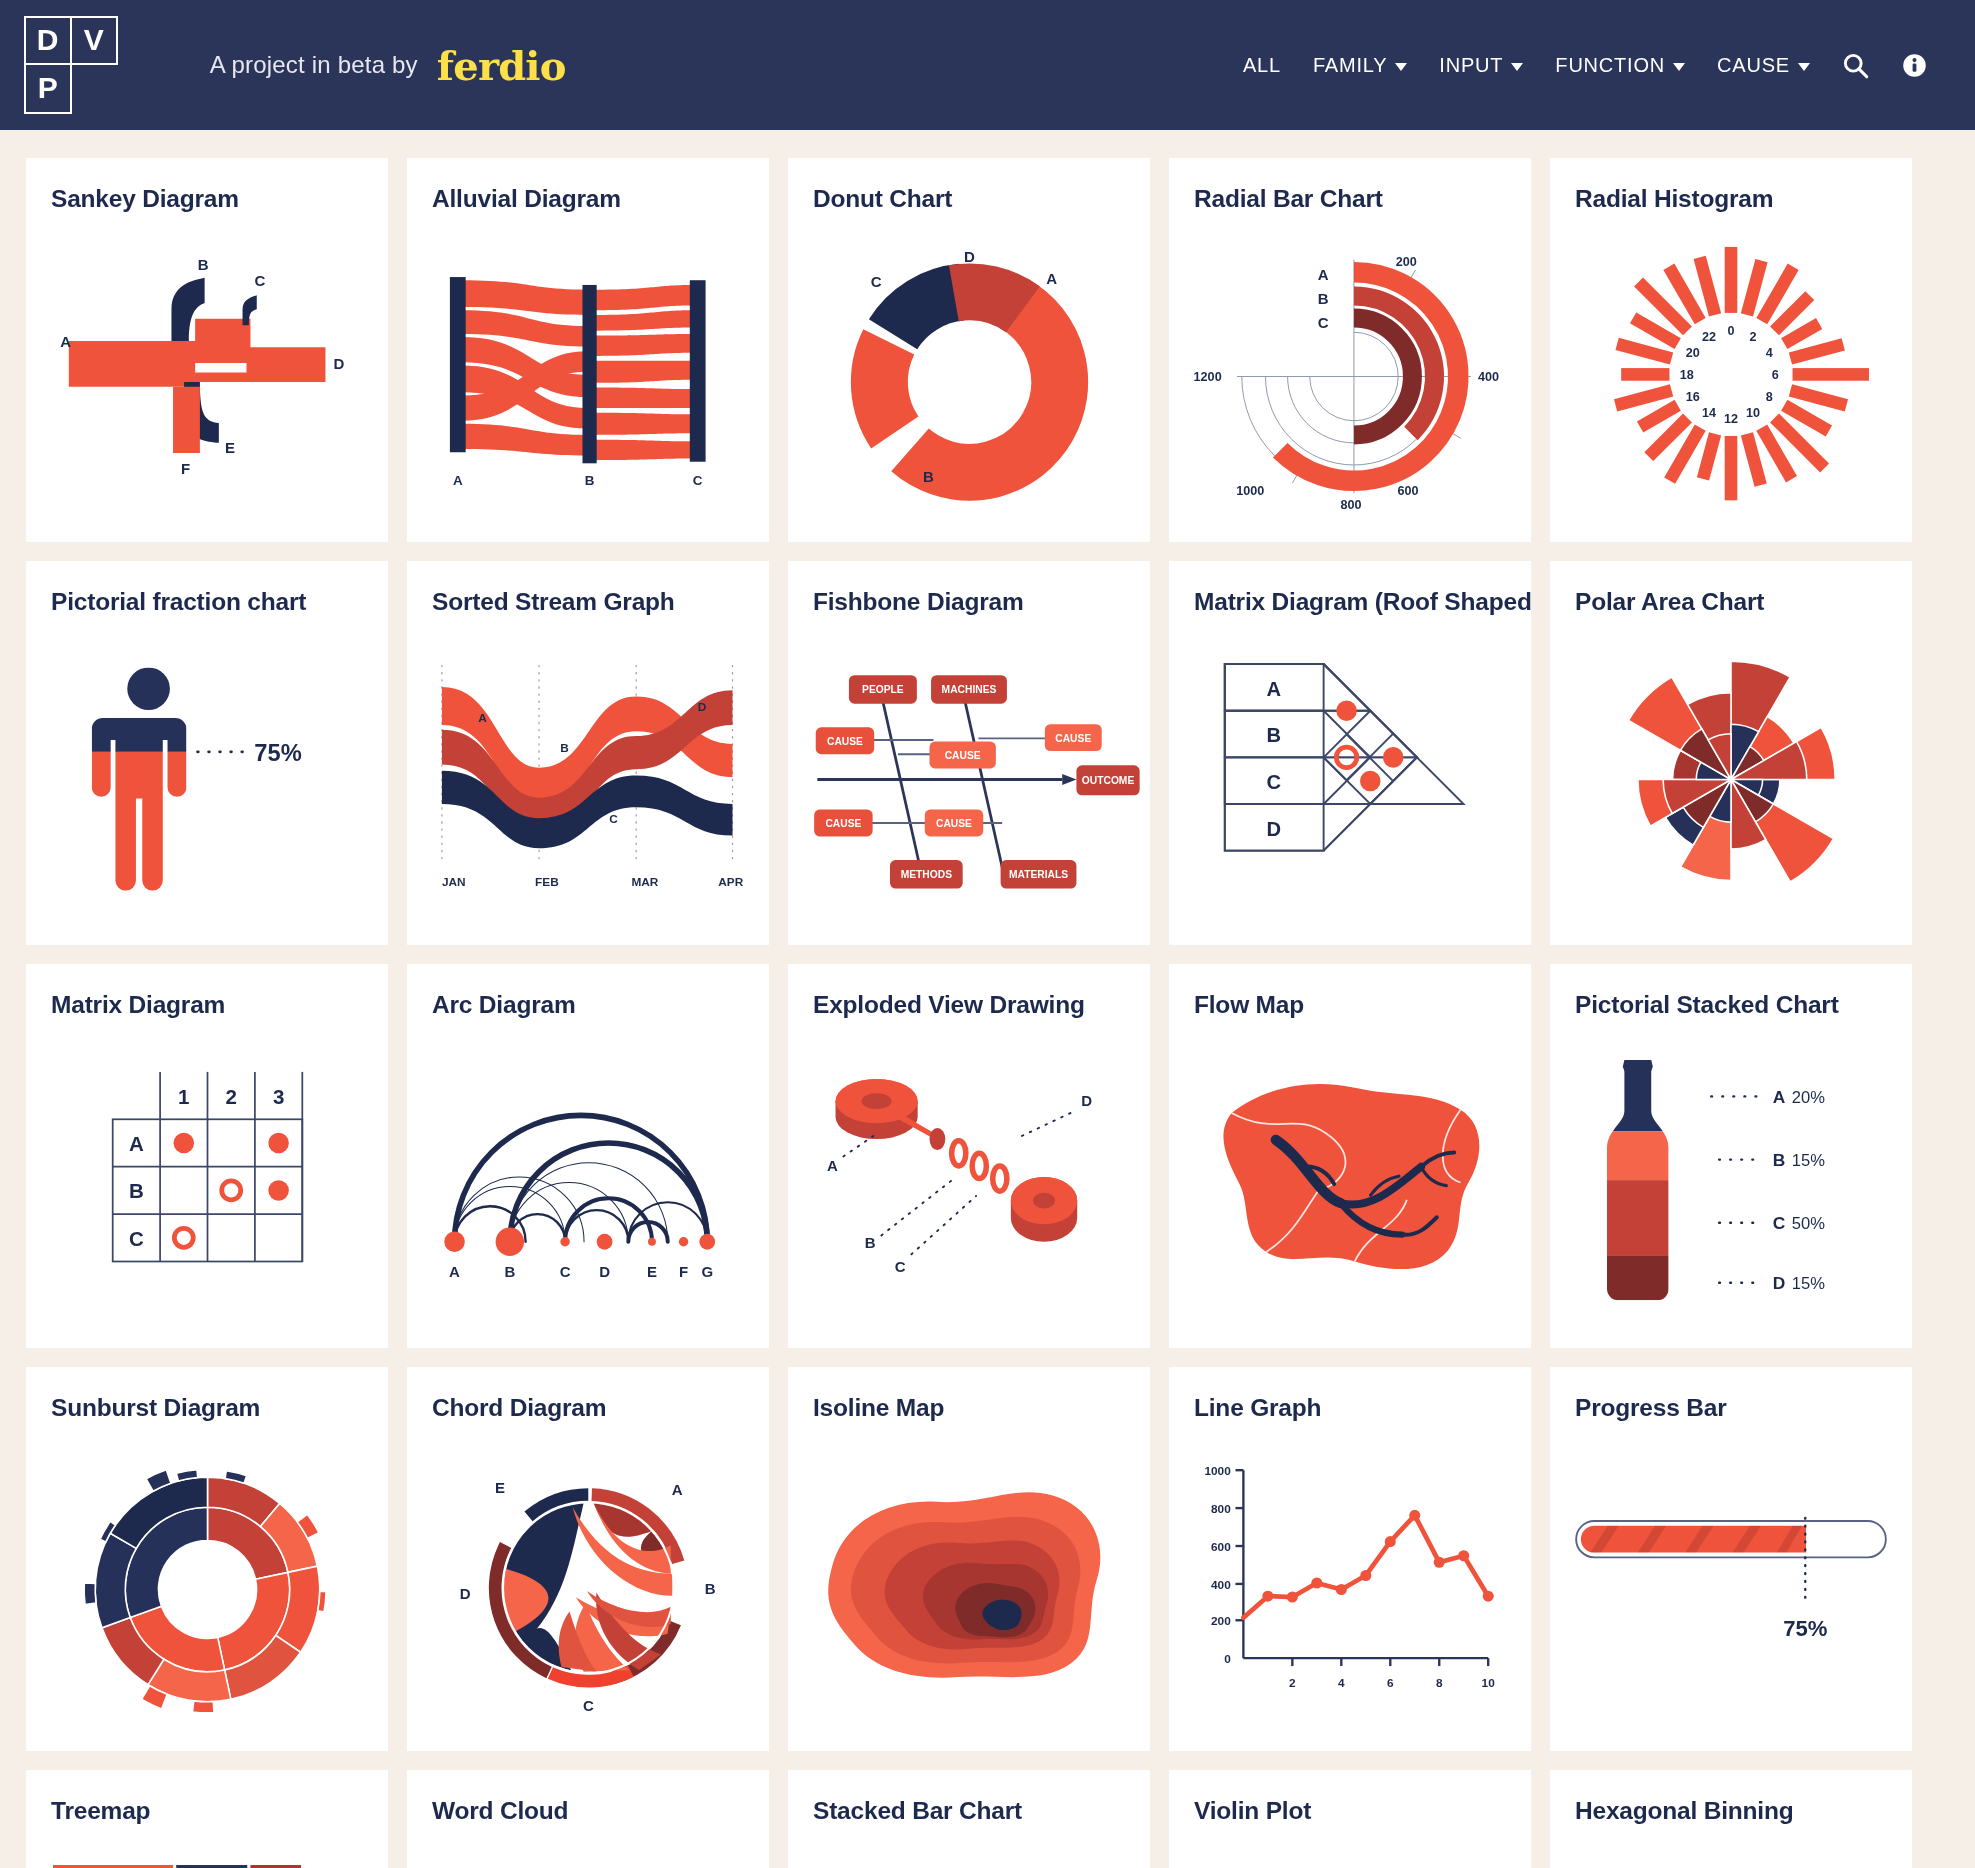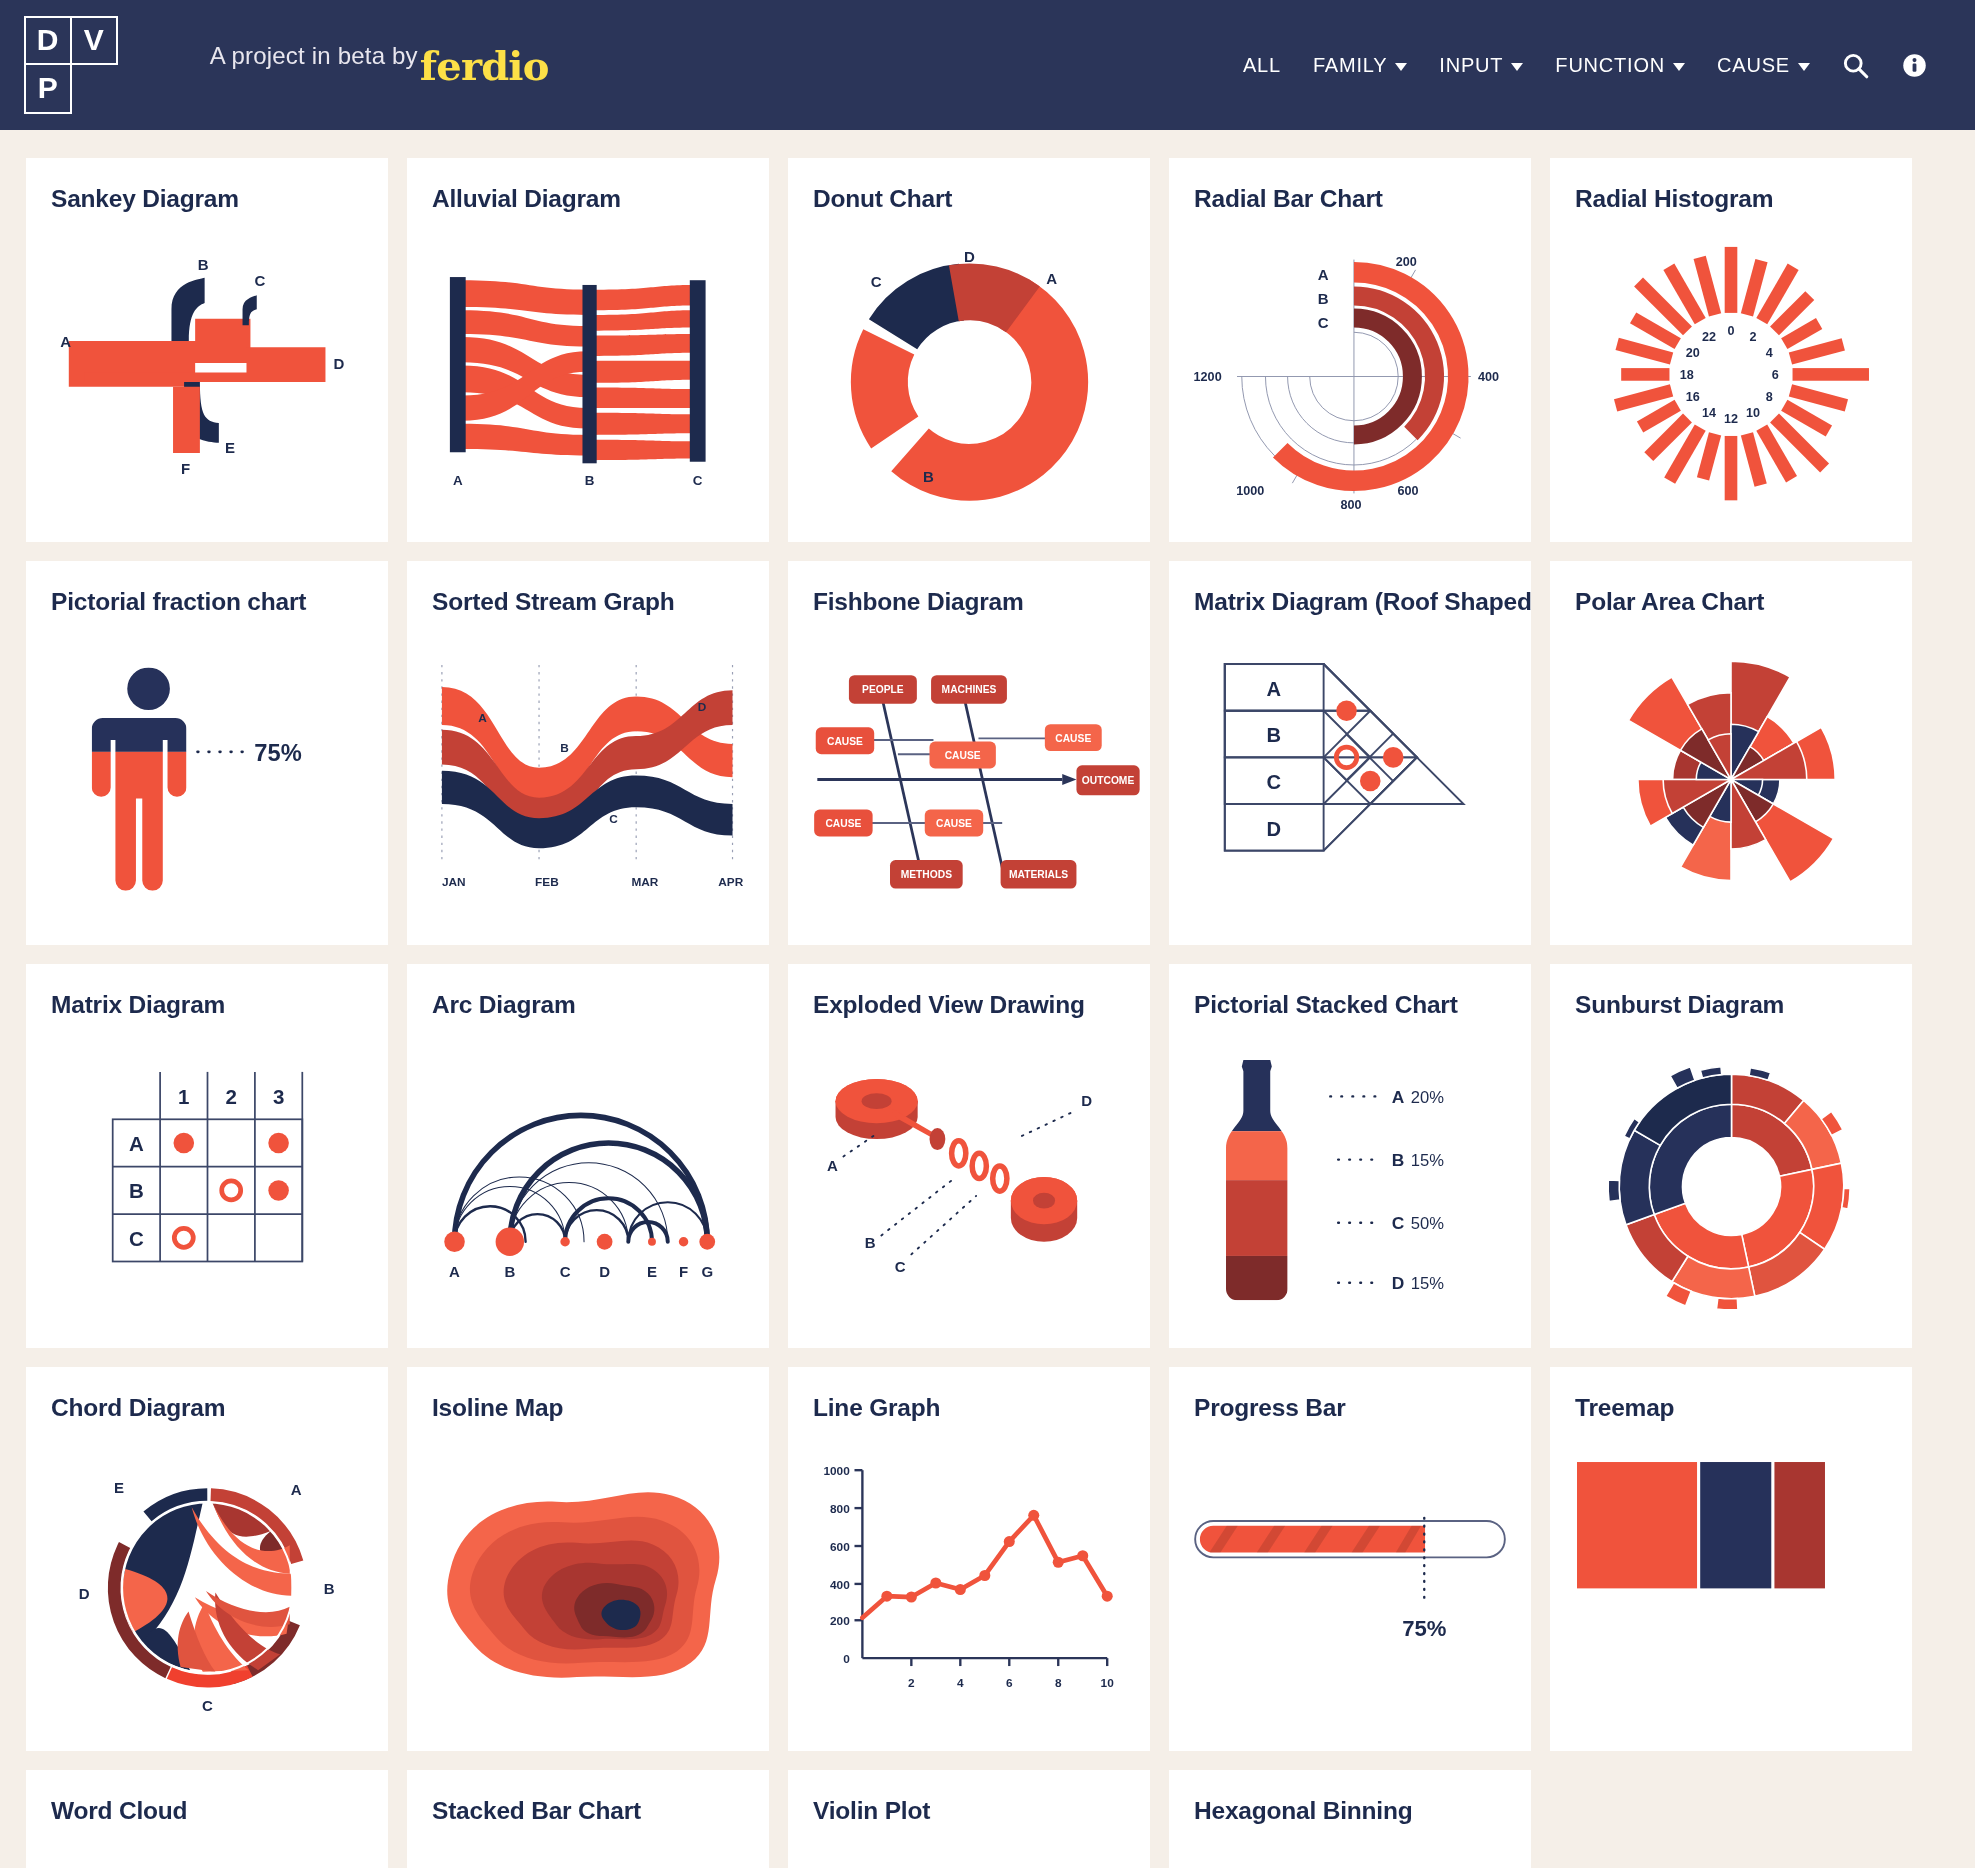--- a/index.html
+++ b/index.html
@@ -18,21 +18,21 @@
   .logo{ width:95px; height:99px; position:relative; flex:0 0 auto; margin-left:9.5px;}
   .logo .cell{
     position:absolute; border:2.4px solid #ffffff; color:#fff;
     font-size:30px; font-weight:700; display:flex; align-items:center; justify-content:center;
     font-family:"Liberation Sans", sans-serif;
   }
   .logo .c-d{ left:0;  top:0;   width:48px; height:49px;}
   .logo .c-v{ left:46px;top:0;  width:48px; height:49px;}
   .logo .c-p{ left:0;  top:47px;width:48px; height:51px;}
   .tagline{
-    color:#e8e6ee; font-size:24px; margin-left:91px; display:flex; align-items:flex-start; gap:2px;
+    color:#e8e6ee; font-size:24px; margin-left:91px; display:flex; align-items:center; gap:19px;
     letter-spacing:0.2px;
   }
   .tagline .brand{
     font-family:"DejaVu Serif", serif; font-weight:700; font-size:40px; color:#fde047; letter-spacing:-0.8px;
   }
   .nav{ margin-left:auto; display:flex; align-items:center; gap:32px; }
   .nav .item{
     color:#fff; font-size:20px; letter-spacing:0.8px; display:flex; align-items:center; gap:8px;
     cursor:pointer; white-space:nowrap;
   }
@@ -515,20 +515,46 @@
           <line x1="262" y1="96" x2="330" y2="64"></line>
         </g>
         <text class="lbl" x="22" y="140" font-size="19" text-anchor="middle">A</text>
         <text class="lbl" x="70" y="238" font-size="19" text-anchor="middle">B</text>
         <text class="lbl" x="108" y="268" font-size="19" text-anchor="middle">C</text>
         <text class="lbl" x="344" y="58" font-size="19" text-anchor="middle">D</text>
       </svg>
     </div>
   </div>
 
+  <div class="card">
+    <h3>Flow Map</h3>
+    <div class="viz">
+      <svg width="300" height="237" viewBox="0 0 380 300">
+        <path d="M40 62 C84 28 142 18 196 30 C250 42 292 34 330 58 C362 78 358 120 340 150
+                 C322 180 336 208 314 236 C288 268 236 262 196 250 C152 236 116 258 84 238
+                 C52 218 64 180 50 152 C36 124 18 90 40 62 Z" fill="#f0533c"></path>
+        <g fill="none" stroke="#ffffff" stroke-width="2.2" opacity=".85">
+          <path d="M40 62 C96 92 120 60 160 88 C200 116 186 150 150 160"></path>
+          <path d="M330 58 C300 100 300 140 330 150"></path>
+          <path d="M196 250 C214 212 250 206 262 172"></path>
+          <path d="M84 238 C120 214 132 186 150 160"></path>
+        </g>
+        <g fill="none" stroke="#1d2a4d" stroke-linecap="round">
+          <path d="M96 96 C132 120 150 166 178 176" stroke-width="13"></path>
+          <path d="M178 176 C216 186 248 156 280 130" stroke-width="10"></path>
+          <path d="M178 176 C202 206 228 216 256 216" stroke-width="8"></path>
+          <path d="M256 216 C276 218 288 206 300 194" stroke-width="5"></path>
+          <path d="M280 130 C296 116 310 112 322 112" stroke-width="5"></path>
+          <path d="M280 130 C288 146 300 152 312 154" stroke-width="4"></path>
+          <path d="M130 130 C150 128 162 138 170 152" stroke-width="5"></path>
+          <path d="M216 166 C228 150 240 144 252 142" stroke-width="4"></path>
+        </g>
+      </svg>
+    </div>
+  </div>
 
   <div class="card">
     <h3>Pictorial Stacked Chart</h3>
     <div class="viz">
       <svg width="308" height="261" viewBox="0 0 390 330">
         <defs>
           <clipPath id="bottleClip">
             <path d="M60 10 h34 l2 8 -2 6 v50 c0 16 22 24 22 48 v178 a14 14 0 0 1 -14 14 h-50
                      a14 14 0 0 1 -14 -14 v-178 c0 -24 22 -32 22 -48 v-50 l-2 -6 2 -8 z"></path>
           </clipPath>

